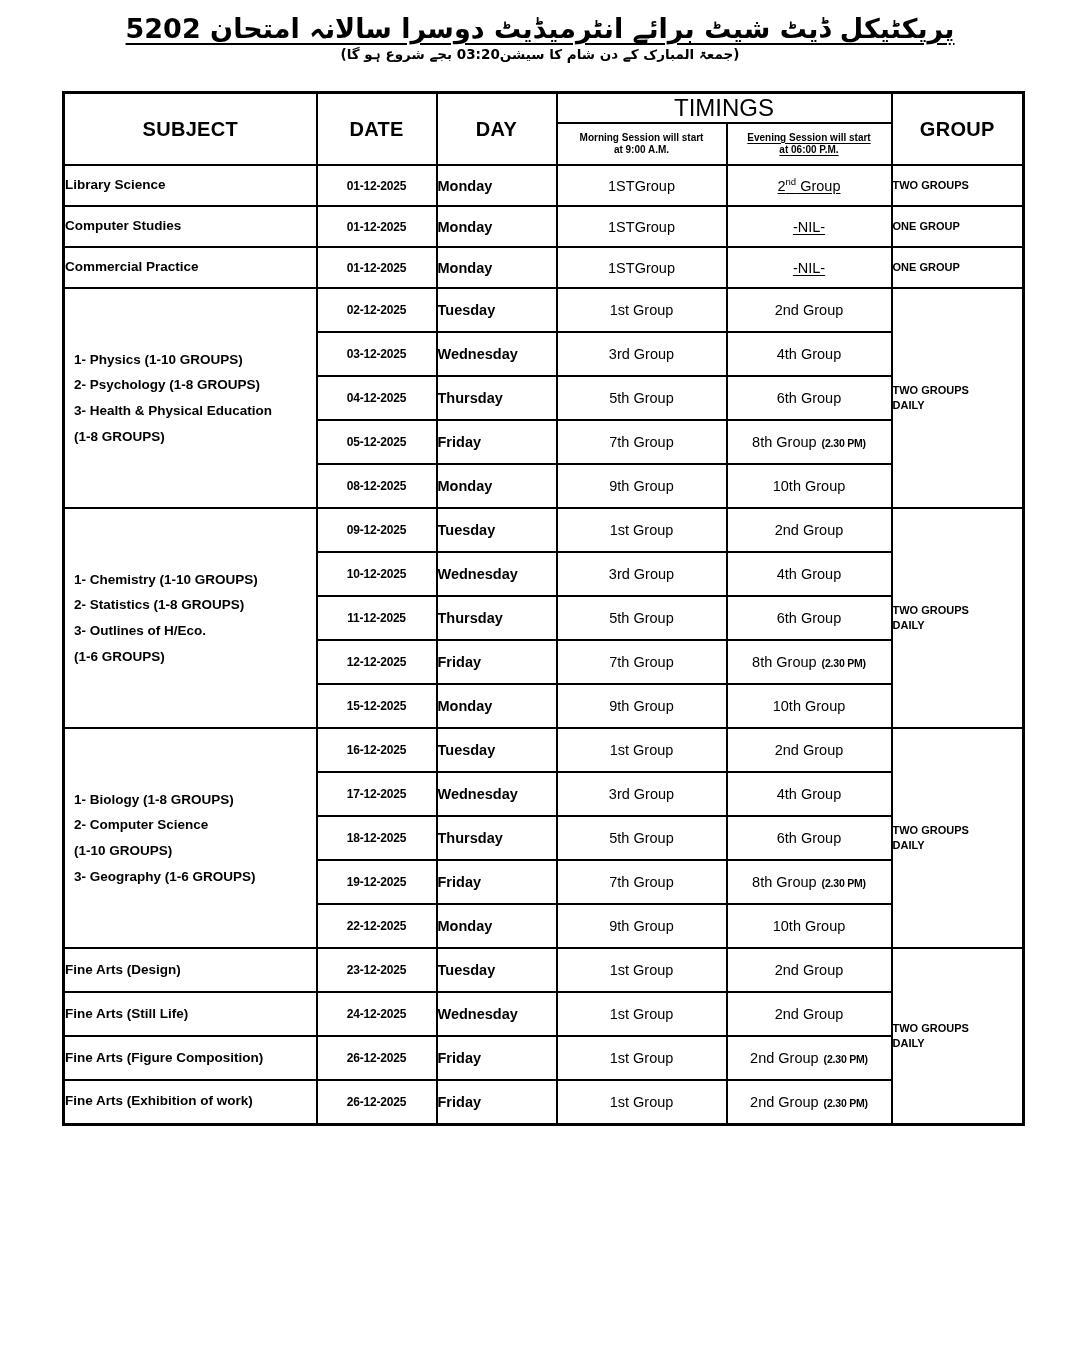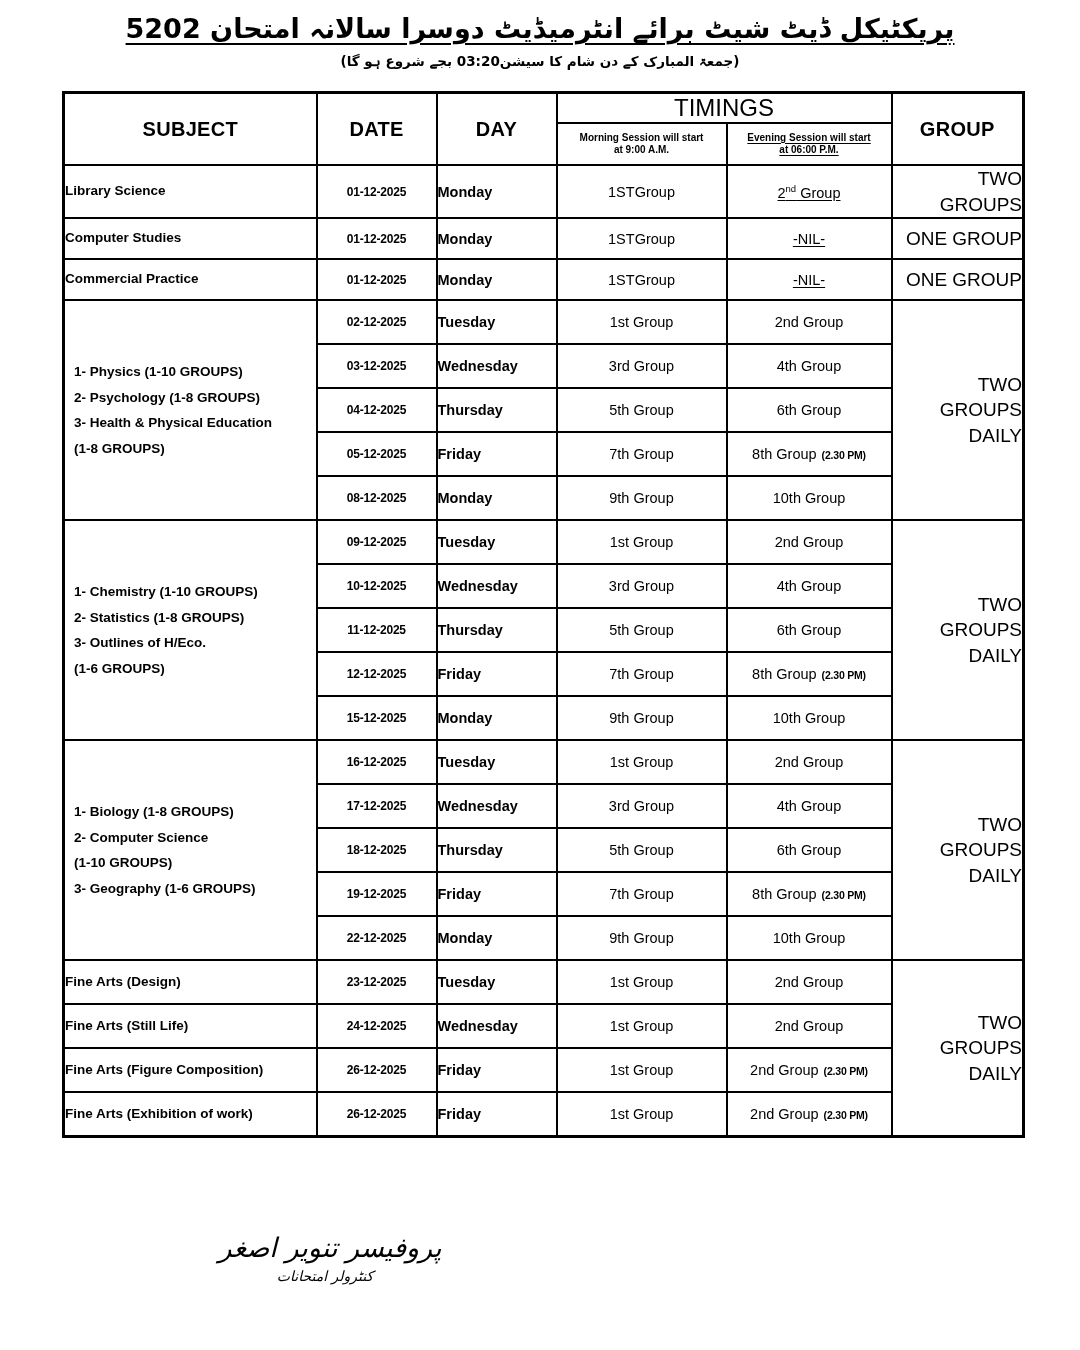--- a/index.html
+++ b/index.html
@@ -35,21 +35,20 @@
     text-underline-offset: 5px;
     text-decoration-thickness: 2px;
     display: inline-block;
   }
   .subtitle-line {
     font-family: "DejaVu Sans", sans-serif;
     direction: rtl;
     unicode-bidi: bidi-override;
     font-size: 13.5px;
     font-weight: bold;
-    margin-top: 7px;
     line-height: 1.2;
   }
 
   
   .table-wrap {
     position: absolute;
     left: 62px;
     top: 91px;
     width: 960px;
   }
@@ -127,23 +126,23 @@
     padding: 4px 6px;
   }
   td.slot .note {
     font-size: 10.5px;
     font-weight: bold;
     letter-spacing: -0.2px;
     margin-left: 5px;
   }
   td.slot.ul > span.txt { text-decoration: underline; text-underline-offset: 2px; }
   td.group {
-    font-size: 19px;
-    font-weight: normal;
-    text-align: right;
+    font-size: 11px;
+    font-weight: bold;
+    text-align: left;
     line-height: 1.35;
   }
   td.sup sup { font-size: 9.5px; }
 
   tr.r-std td { height: 41px; }
   tr.r-tall td { height: 44px; }
 
   .nowrap { white-space: nowrap; }
   .subj-line { display: block; white-space: nowrap; }
 
@@ -382,18 +381,14 @@
             <td class="subject">Fine Arts  (Exhibition of work)</td>
             <td class="date">26-12-2025</td>
             <td class="day">Friday</td>
             <td class="slot">1st Group</td>
             <td class="slot"><span class="txt nowrap">2nd Group</span><span class="note">(2.30 PM)</span></td>
           </tr>
         </tbody>
     </table>
   </div>
 
-  <div class="footer">
-    <div class="sig-name">پروفیسر تنویر اصغر</div>
-    <div class="sig-role">کنٹرولر امتحانات</div>
-  </div>
 
 </div>
 
 </body></html>

